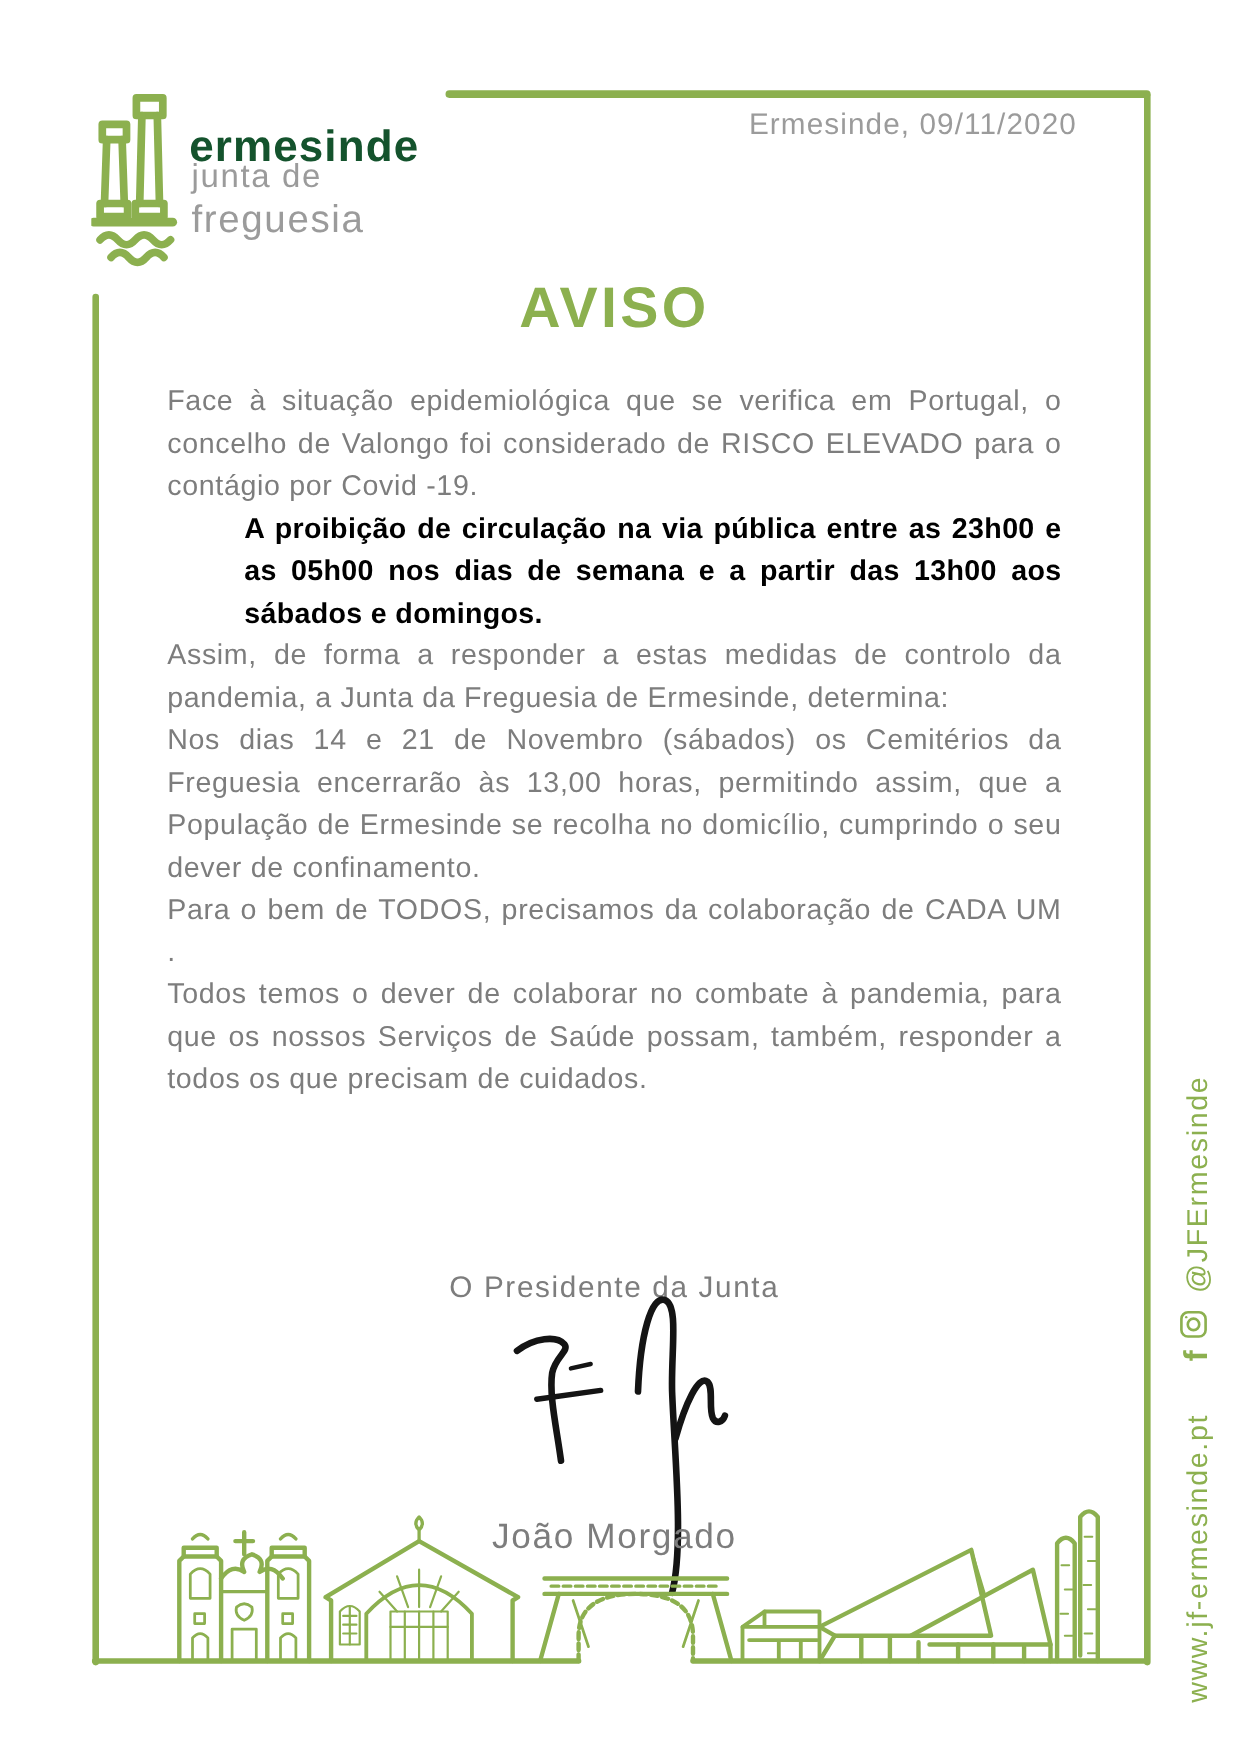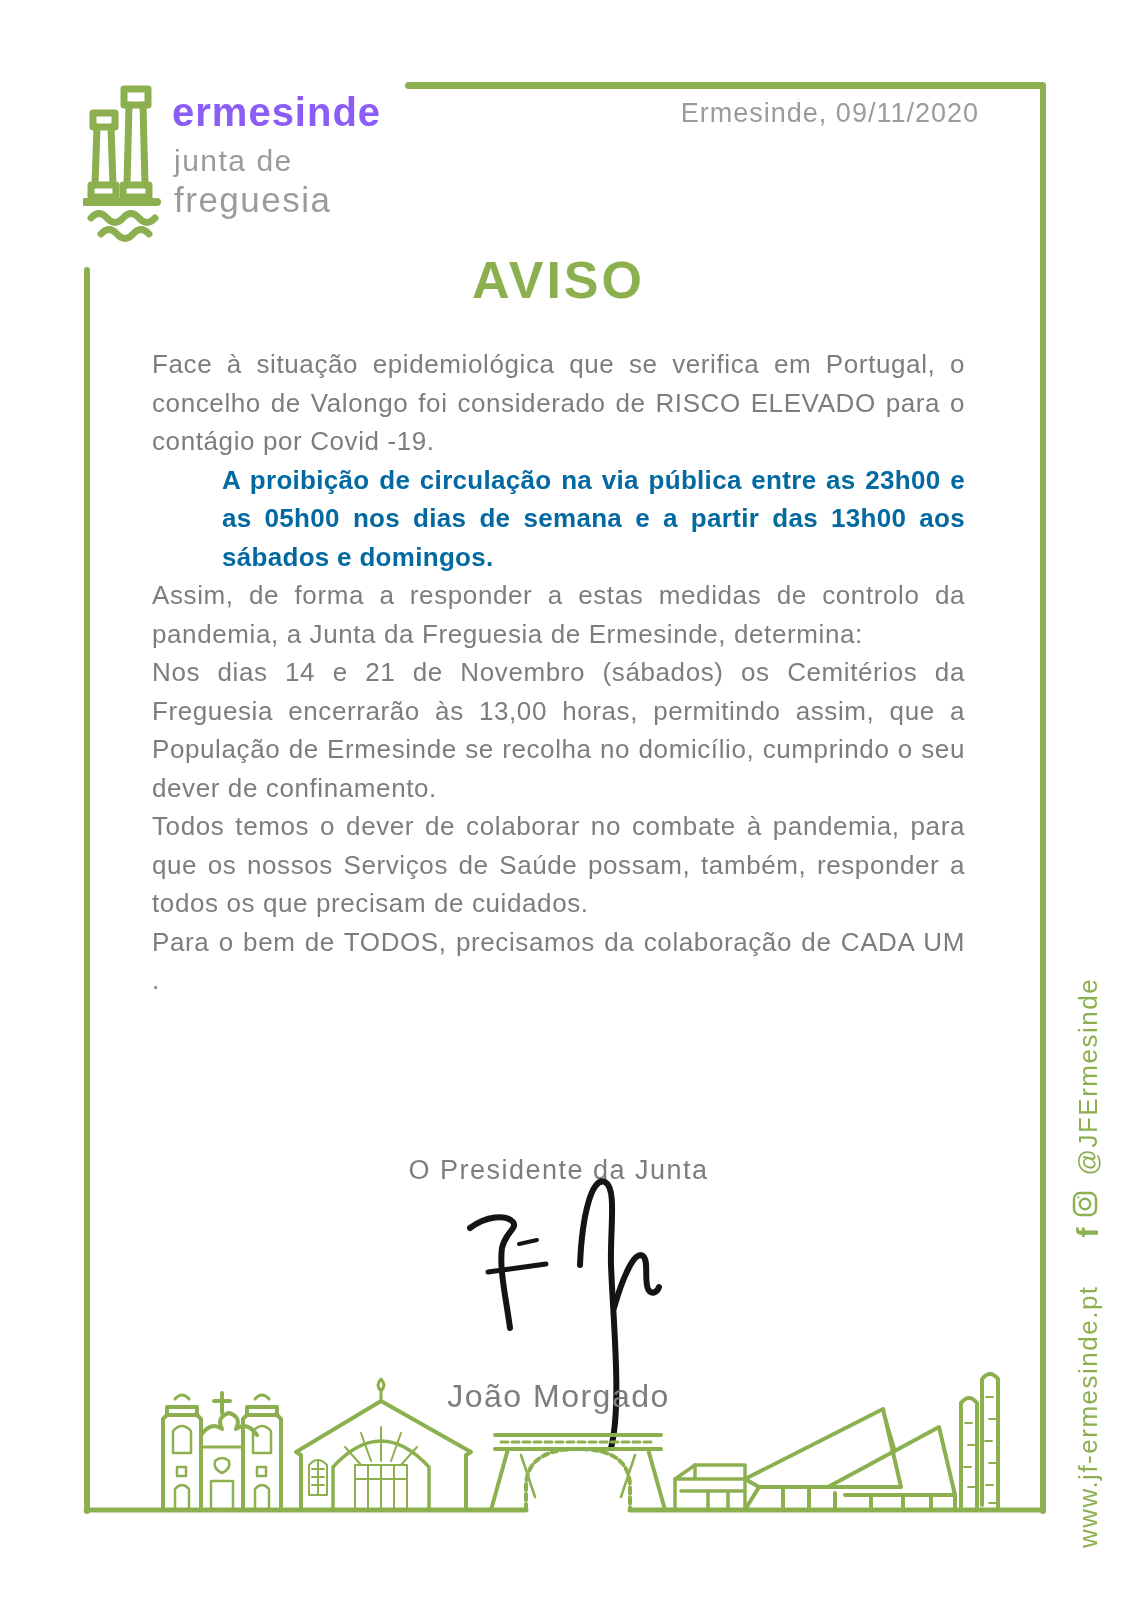--- a/index.html
+++ b/index.html
@@ -9,37 +9,37 @@
     background:#ffffff;
     overflow:hidden;
     font-family:"Liberation Sans", sans-serif;
   }
   
   .frame-top{position:absolute;left:405px;top:82px;width:641px;height:7px;background:#8cb04f;border-radius:4px;}
   .frame-right{position:absolute;left:1040px;top:84px;width:6px;height:1430px;background:#8cb04f;border-radius:3px;}
   .frame-left{position:absolute;left:84px;top:267px;width:6px;height:1247px;background:#8cb04f;border-radius:3px;}
   
   .logo-icon{position:absolute;left:83px;top:75px;}
-  .logo-name{position:absolute;left:172px;top:90px;font-size:40px;font-weight:bold;color:#8b5cf6;letter-spacing:1px;}
+  .logo-name{position:absolute;left:172px;top:111px;font-size:40px;font-weight:bold;color:#14532d;letter-spacing:1px;}
   .logo-sub1{position:absolute;left:174px;top:144px;font-size:30px;color:#9b9b9b;letter-spacing:1.5px;}
   .logo-sub2{position:absolute;left:174px;top:180px;font-size:35px;color:#9b9b9b;letter-spacing:1.5px;}
   .doc-date{position:absolute;left:574px;top:98px;width:405px;text-align:right;font-size:27px;color:#9b9b9b;letter-spacing:1px;}
   .doc-title{position:absolute;left:152px;top:250px;width:813px;text-align:center;font-size:52px;font-weight:bold;color:#8cb04f;letter-spacing:3px;}
   
   .body-text{position:absolute;left:152px;top:345px;width:813px;}
   .body-text p{
     margin:0;
     font-size:26px;line-height:38.5px;
     color:#7d7d7d;
     text-align:justify;
     letter-spacing:0.6px;
   }
   .body-text p.bold-indent{
     padding-left:70px;
-    color:#0369a1;
+    color:#000000;
     font-weight:bold;
     letter-spacing:0.3px;
   }
   
   .sig-role{position:absolute;left:152px;top:1155px;width:813px;text-align:center;font-size:27px;color:#7d7d7d;letter-spacing:1.5px;}
   .sig-name{position:absolute;left:152px;top:1378px;width:813px;text-align:center;font-size:32px;color:#7d7d7d;letter-spacing:1.5px;}
   .sig-draw{position:absolute;left:430px;top:1170px;}
   
   .sidebar{
     position:absolute;left:1068px;top:1548px;
@@ -89,22 +89,22 @@
 
   <div class="doc-date">Ermesinde, 09/11/2020</div>
 
   <div class="doc-title">AVISO</div>
 
   <div class="body-text">
     <p>Face à situação epidemiológica que se verifica em Portugal, o concelho de Valongo foi considerado de RISCO ELEVADO para o contágio por Covid -19.</p>
     <p class="bold-indent">A proibição de circulação na via pública entre as 23h00 e as 05h00 nos dias de semana e a partir das 13h00 aos sábados e domingos.</p>
     <p>Assim, de forma a responder a estas medidas de controlo da pandemia, a Junta da Freguesia de Ermesinde, determina:</p>
     <p>Nos dias 14 e 21 de Novembro (sábados) os Cemitérios da Freguesia encerrarão às 13,00 horas, permitindo assim, que a População de Ermesinde se recolha no domicílio, cumprindo o seu dever de confinamento.</p>
+    <p>Para o bem de TODOS, precisamos da colaboração de CADA UM .</p>
     <p>Todos temos o dever de colaborar no combate à pandemia, para que os nossos Serviços de Saúde possam, também, responder a todos os que precisam de cuidados.</p>
-    <p>Para o bem de TODOS, precisamos da colaboração de CADA UM .</p>
   </div>
 
   <div class="sig-role">O Presidente da Junta</div>
   <div class="sig-draw">
     <svg width="260" height="300" viewBox="0 0 260 300" fill="none" stroke="#141414" stroke-linecap="round" stroke-linejoin="round">
       <path d="M40 58 C 56 46, 76 44, 83 52 C 88 58, 75 63, 72 78 C 69 98, 76 128, 80 158" stroke-width="6"></path>
       <path d="M58 102 L 116 94" stroke-width="5"></path>
       <path d="M89 74 L 107 70" stroke-width="4"></path>
       <path d="M150 95 C 152 45, 162 6, 175 12 C 187 18, 180 58, 181 95 C 183 150, 192 235, 181 278" stroke-width="6"></path>
       <path d="M184 138 C 193 106, 205 80, 213 86 C 219 91, 214 110, 218 119 C 221 125, 227 123, 229 117" stroke-width="6"></path>

